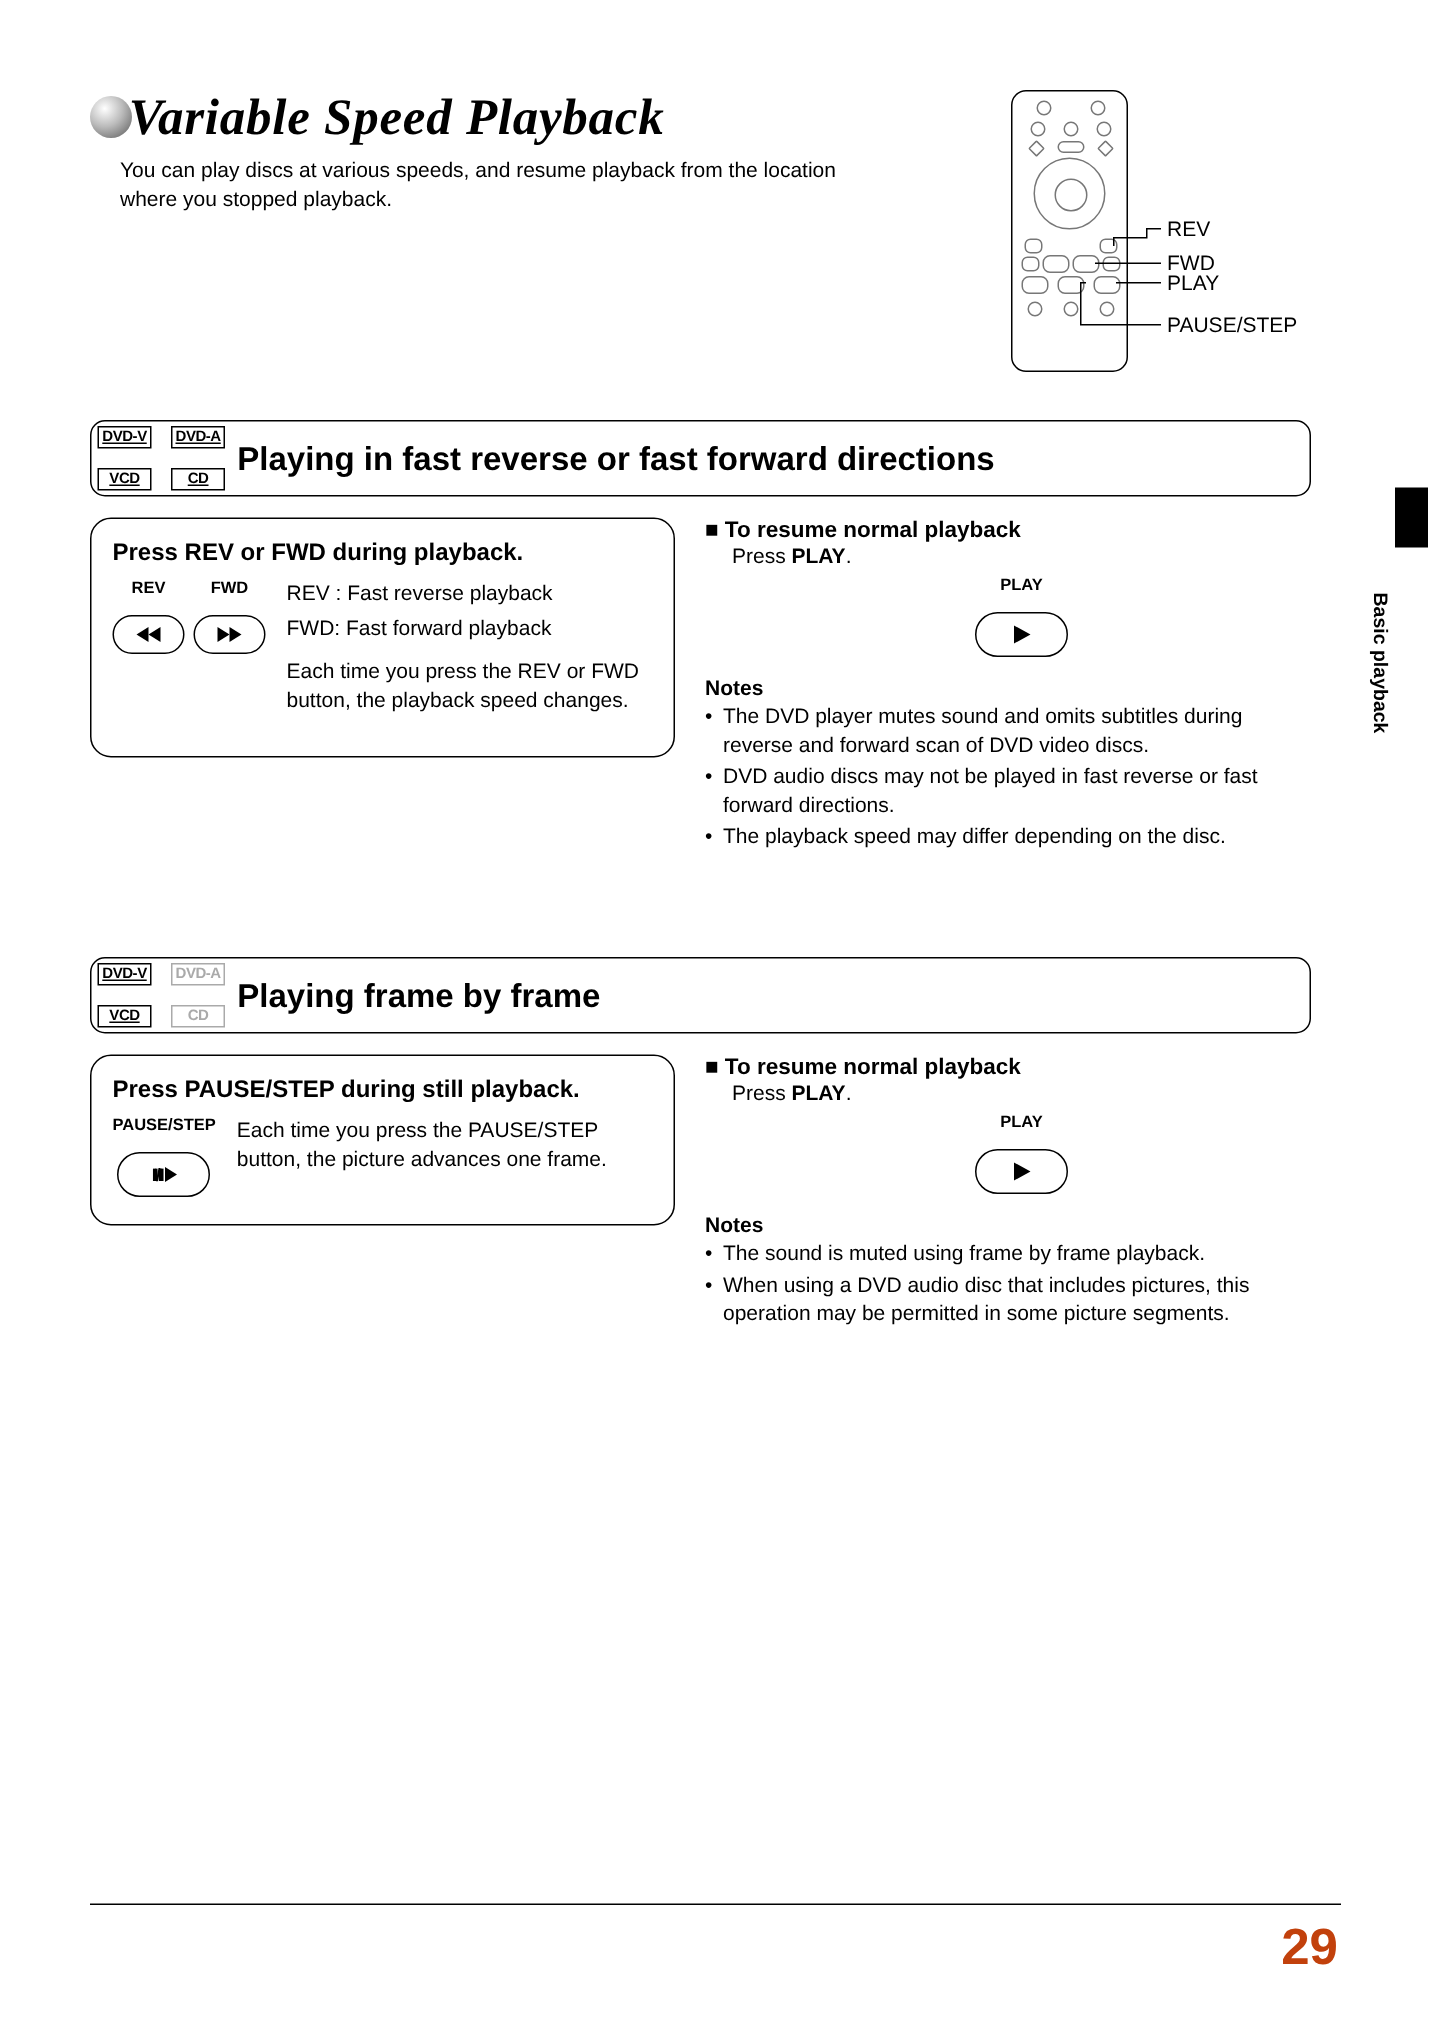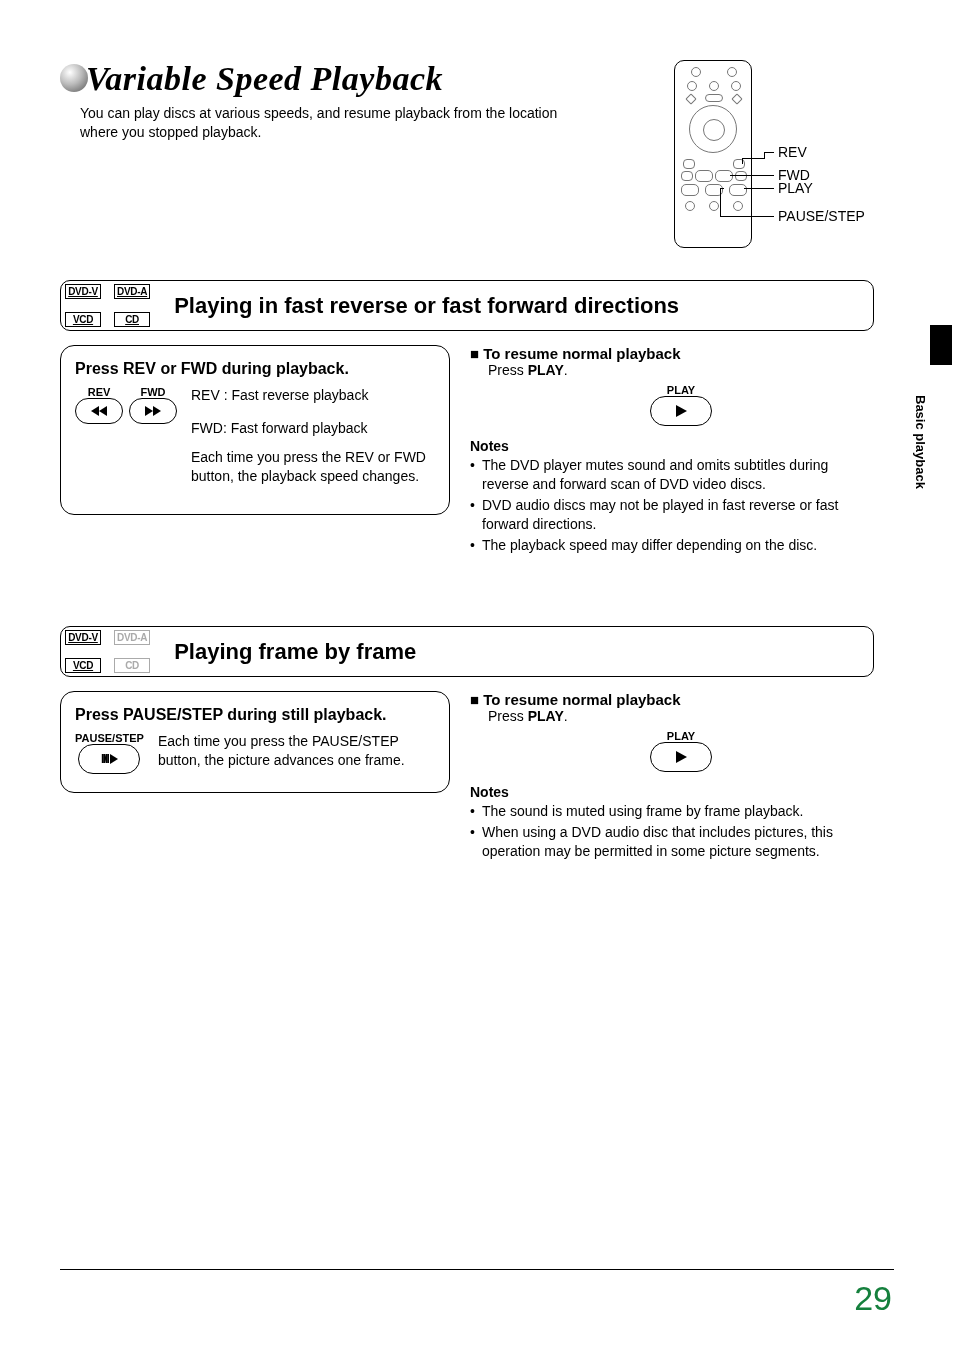--- a/index.html
+++ b/index.html
@@ -71,21 +71,21 @@
     font-weight:bold; font-size:13px; white-space:nowrap;
   }
 
   
   .heading-bar {
     display:flex; align-items:center;
     border:1.5px solid #000; border-radius: 10px;
     padding: 3px 10px 3px 4px;
     margin-top: 20px;
   }
-  .heading-text { font-size: 22px; font-weight:bold; margin-left:24px; }
+  .heading-text { font-size: 22px; font-weight:bold; margin-left:8px; }
 
   
   .badges { display:grid; grid-template-columns:auto auto; gap:13px; }
   .badge {
     display:inline-block; font-size:10px; font-weight:bold; text-align:center;
     border:1px solid #000; padding:0 2px; min-width:30px; line-height:13px;
     font-family: Arial, sans-serif; letter-spacing:-0.3px;
   }
   .badge.underline { text-decoration: underline; }
   .badge.disabled { color:#aaa; border-color:#aaa; }
@@ -94,40 +94,40 @@
   .body-split { display:flex; align-items:flex-start; margin-top:14px; }
   .left-col { width: 390px; }
   .right-col { flex:1; padding-left: 20px; }
 
   .panel { border:1.5px solid #000; border-radius: 14px; padding: 14px 14px 18px; }
   .panel-h { font-size:16px; font-weight:bold; margin:0 0 8px 0; }
   .panel-row { display:flex; align-items:flex-start; }
   .btn-col { display:flex; flex-direction:column; align-items:center; font-size:11px; font-weight:bold; margin-right:6px; }
   .rc-btn {
     border:1.5px solid #000; border-radius:999px; width:46px; height:24px;
-    display:flex; align-items:center; justify-content:center; margin-top:0;
+    display:flex; align-items:center; justify-content:center; margin-top:12px;
     font-size:14px;
   }
   .rc-btn.big { width:60px; height:28px; }
 
   .panel-text { font-size:14px; line-height:1.35; }
   .panel-text p { margin:0 0 10px 0; }
 
   .bullet-h::before { content:"■ "; }
   .bullet-h { font-weight:bold; font-size:15px; }
   .sub-indent { margin-left:18px; }
 
   .notes-h { font-weight:bold; font-size:14px; margin-top:12px; }
   ul.notes { margin:2px 0 0 0; padding:0; list-style:none; font-size:14px; }
   ul.notes li { position:relative; padding-left:12px; line-height:1.35; margin-bottom:2px; }
   ul.notes li::before { content:"•"; position:absolute; left:0; }
 
   
   .page-num { position:absolute; right:62px; bottom:30px; }
-  .page-num .n { font-size:34px; font-weight:normal; color:#15803d; }
+  .page-num .n { font-size:34px; font-weight:bold; color:#c2410c; }
   .page-rule { position:absolute; left:60px; right:60px; bottom:78px; height:1px; background:#000; }
 
   
   .tri-left, .tri-right, .tri-play { display:inline-block; width:0; height:0; border-style:solid; }
   .tri-left  { border-width:5px 8px 5px 0; border-color:transparent #000 transparent transparent; }
   .tri-right { border-width:5px 0 5px 8px; border-color:transparent transparent transparent #000; }
   .tri-play  { border-width:6px 0 6px 11px; border-color:transparent transparent transparent #000; }
   .pause-glyph { font-weight:bold; letter-spacing:-2px; font-size:12px; }
 </style>
 </head>
@@ -223,21 +223,21 @@
               </span>
           </div>
           <div class="btn-col">
             <span>FWD</span>
             <span class="rc-btn">
                 <span class="tri-right"></span>
                 <span class="tri-right"></span>
               </span>
           </div>
           <div class="panel-text" style="margin-left:8px;">
-            <p style="margin-bottom:14px;">REV : Fast reverse playback</p>
+            <p style="margin-bottom:4px;">REV : Fast reverse playback</p>
             <p>FWD: Fast forward playback</p>
             <p>Each time you press the REV or FWD button, the playback speed changes.</p>
           </div>
         </div>
       </div>
     </div>
 
     <div class="right-col">
       <div class="bullet-h">To resume normal playback</div>
       <div class="sub-indent" style="font-size:14px;">

